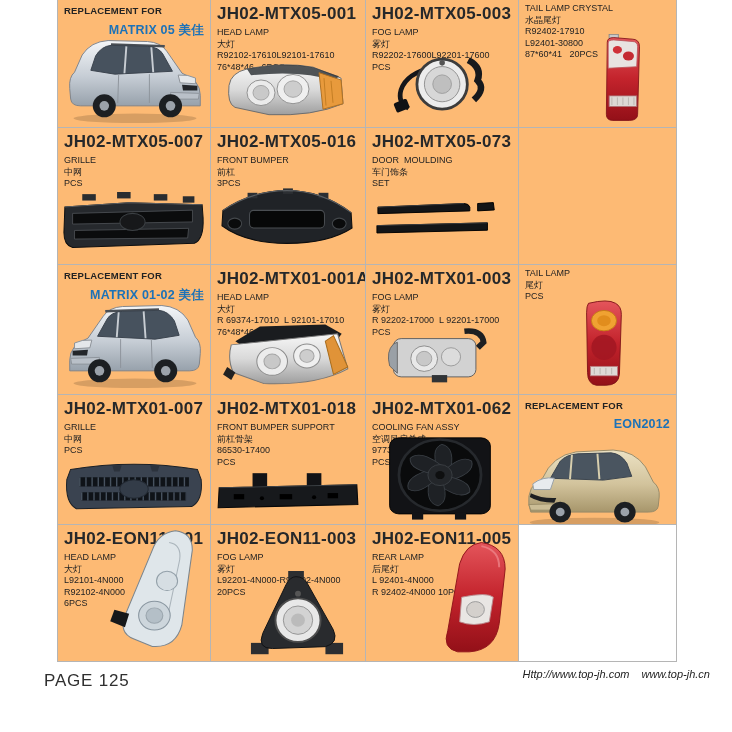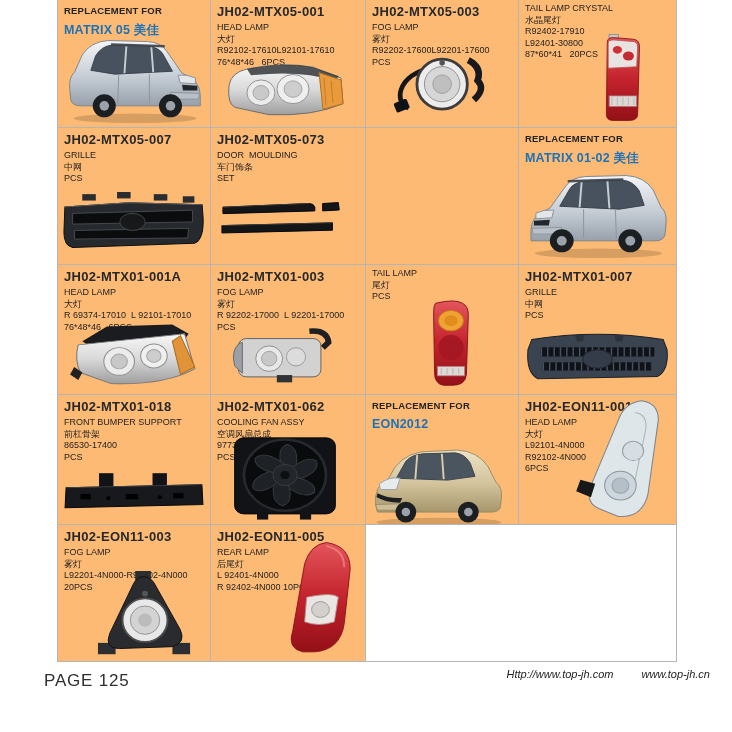--- a/index.html
+++ b/index.html
@@ -16,24 +16,24 @@
     border-right:1px solid #b5b5b5;
     border-bottom:1px solid #b5b5b5;
   }
   .cell{
     position:relative;box-sizing:border-box;overflow:hidden;
     border-right:1px solid #b5b5b5;border-bottom:1px solid #b5b5b5;
     padding:3px 6px 2px 6px;background:#fdba74;
   }
   .cell:nth-child(4n){border-right:none;}
   .cell:nth-child(n+17){border-bottom:none;}
-  .pn{font-size:13px;font-weight:700;color:#26282a;letter-spacing:.3px;margin:1px 0 3px 0;white-space:nowrap;}
+  .pn{font-size:17px;font-weight:700;color:#26282a;letter-spacing:.3px;margin:1px 0 3px 0;white-space:nowrap;}
   .ln{font-size:9px;font-weight:400;color:#232323;line-height:11.5px;white-space:pre-wrap;}
   .rep{font-size:9.5px;font-weight:700;color:#232323;margin-top:2px;letter-spacing:.2px;}
-  .mod{font-size:12.5px;font-weight:700;color:#1c72b8;margin-top:6px;letter-spacing:.2px;}
+  .mod{font-size:12.5px;font-weight:700;color:#1c72b8;margin-top:6px;letter-spacing:.2px;text-align:right;}
   .img{position:absolute;}
   .img svg{width:100%;height:100%;display:block;}
   
   .i-r1c1{left:5px;right:3px;bottom:1px;height:96px;}
   .i-r1c2{left:10px;bottom:5px;width:130px;height:64px;}
   .i-r1c3{left:22px;bottom:3px;width:112px;height:88px;}
   .i-r1c4{left:80px;top:33px;width:46px;height:92px;}
   .i-r2c1{left:3px;right:4px;top:64px;height:62px;}
   .i-r2c2{left:7px;right:9px;top:56px;height:66px;}
   .i-r2c3{left:8px;top:70px;width:132px;height:46px;}
@@ -45,21 +45,21 @@
   .i-r4c2{left:8px;right:6px;top:80px;height:33px;}
   .i-r4c3{left:4px;right:4px;top:74px;height:46px;}
   .i-r4c4{left:18px;top:38px;width:112px;height:89px;}
   .i-r5c1{left:2px;right:8px;top:40px;height:94px;}
   .i-r5c2{right:4px;top:2px;width:100px;height:130px;}
   .i-r5c3{left:38px;top:46px;width:98px;height:87px;}
   .i-r5c4{left:60px;top:14px;width:94px;height:119px;}
   
   .footer-left{position:absolute;left:44px;top:671px;font-size:17px;color:#2f2f2f;letter-spacing:.8px;}
   .footer-right{position:absolute;right:22px;top:668px;font-style:italic;font-size:11px;color:#222;}
-  .footer-right span{margin-left:28px;}
+  .footer-right span{margin-left:12px;}
   .defs-holder{position:absolute;width:0;height:0;overflow:hidden;}
 </style>
 </head>
 <body>
 
 <svg class="defs-holder" aria-hidden="true">
 <defs>
   <linearGradient id="gSilver" x1="0" y1="0" x2="0" y2="1">
     <stop offset="0" stop-color="#f4f6f8"></stop>
         <stop offset=".55" stop-color="#c6cdd5"></stop>
@@ -335,20 +335,31 @@
     <div class="ln">GRILLE</div>
     <div class="ln">中网</div>
     <div class="ln">PCS</div>
     <div class="img i-r2c1">
       <svg viewBox="0 0 150 58" preserveAspectRatio="none">
           <use href="#sym-gr-a"></use>
         </svg>
     </div>
   </div>
 
+  <div class="cell">
+    <div class="pn">JH02-MTX05-016</div>
+    <div class="ln">FRONT BUMPER</div>
+    <div class="ln">前杠</div>
+    <div class="ln">3PCS</div>
+    <div class="img i-r2c2">
+      <svg viewBox="0 0 140 60" preserveAspectRatio="none">
+          <use href="#sym-bp-a"></use>
+        </svg>
+    </div>
+  </div>
 
   <div class="cell">
     <div class="pn">JH02-MTX05-073</div>
     <div class="ln">DOOR  MOULDING</div>
     <div class="ln">车门饰条</div>
     <div class="ln">SET</div>
     <div class="img i-r2c3">
       <svg viewBox="0 0 135 50" preserveAspectRatio="none">
           <use href="#sym-md"></use>
         </svg>

